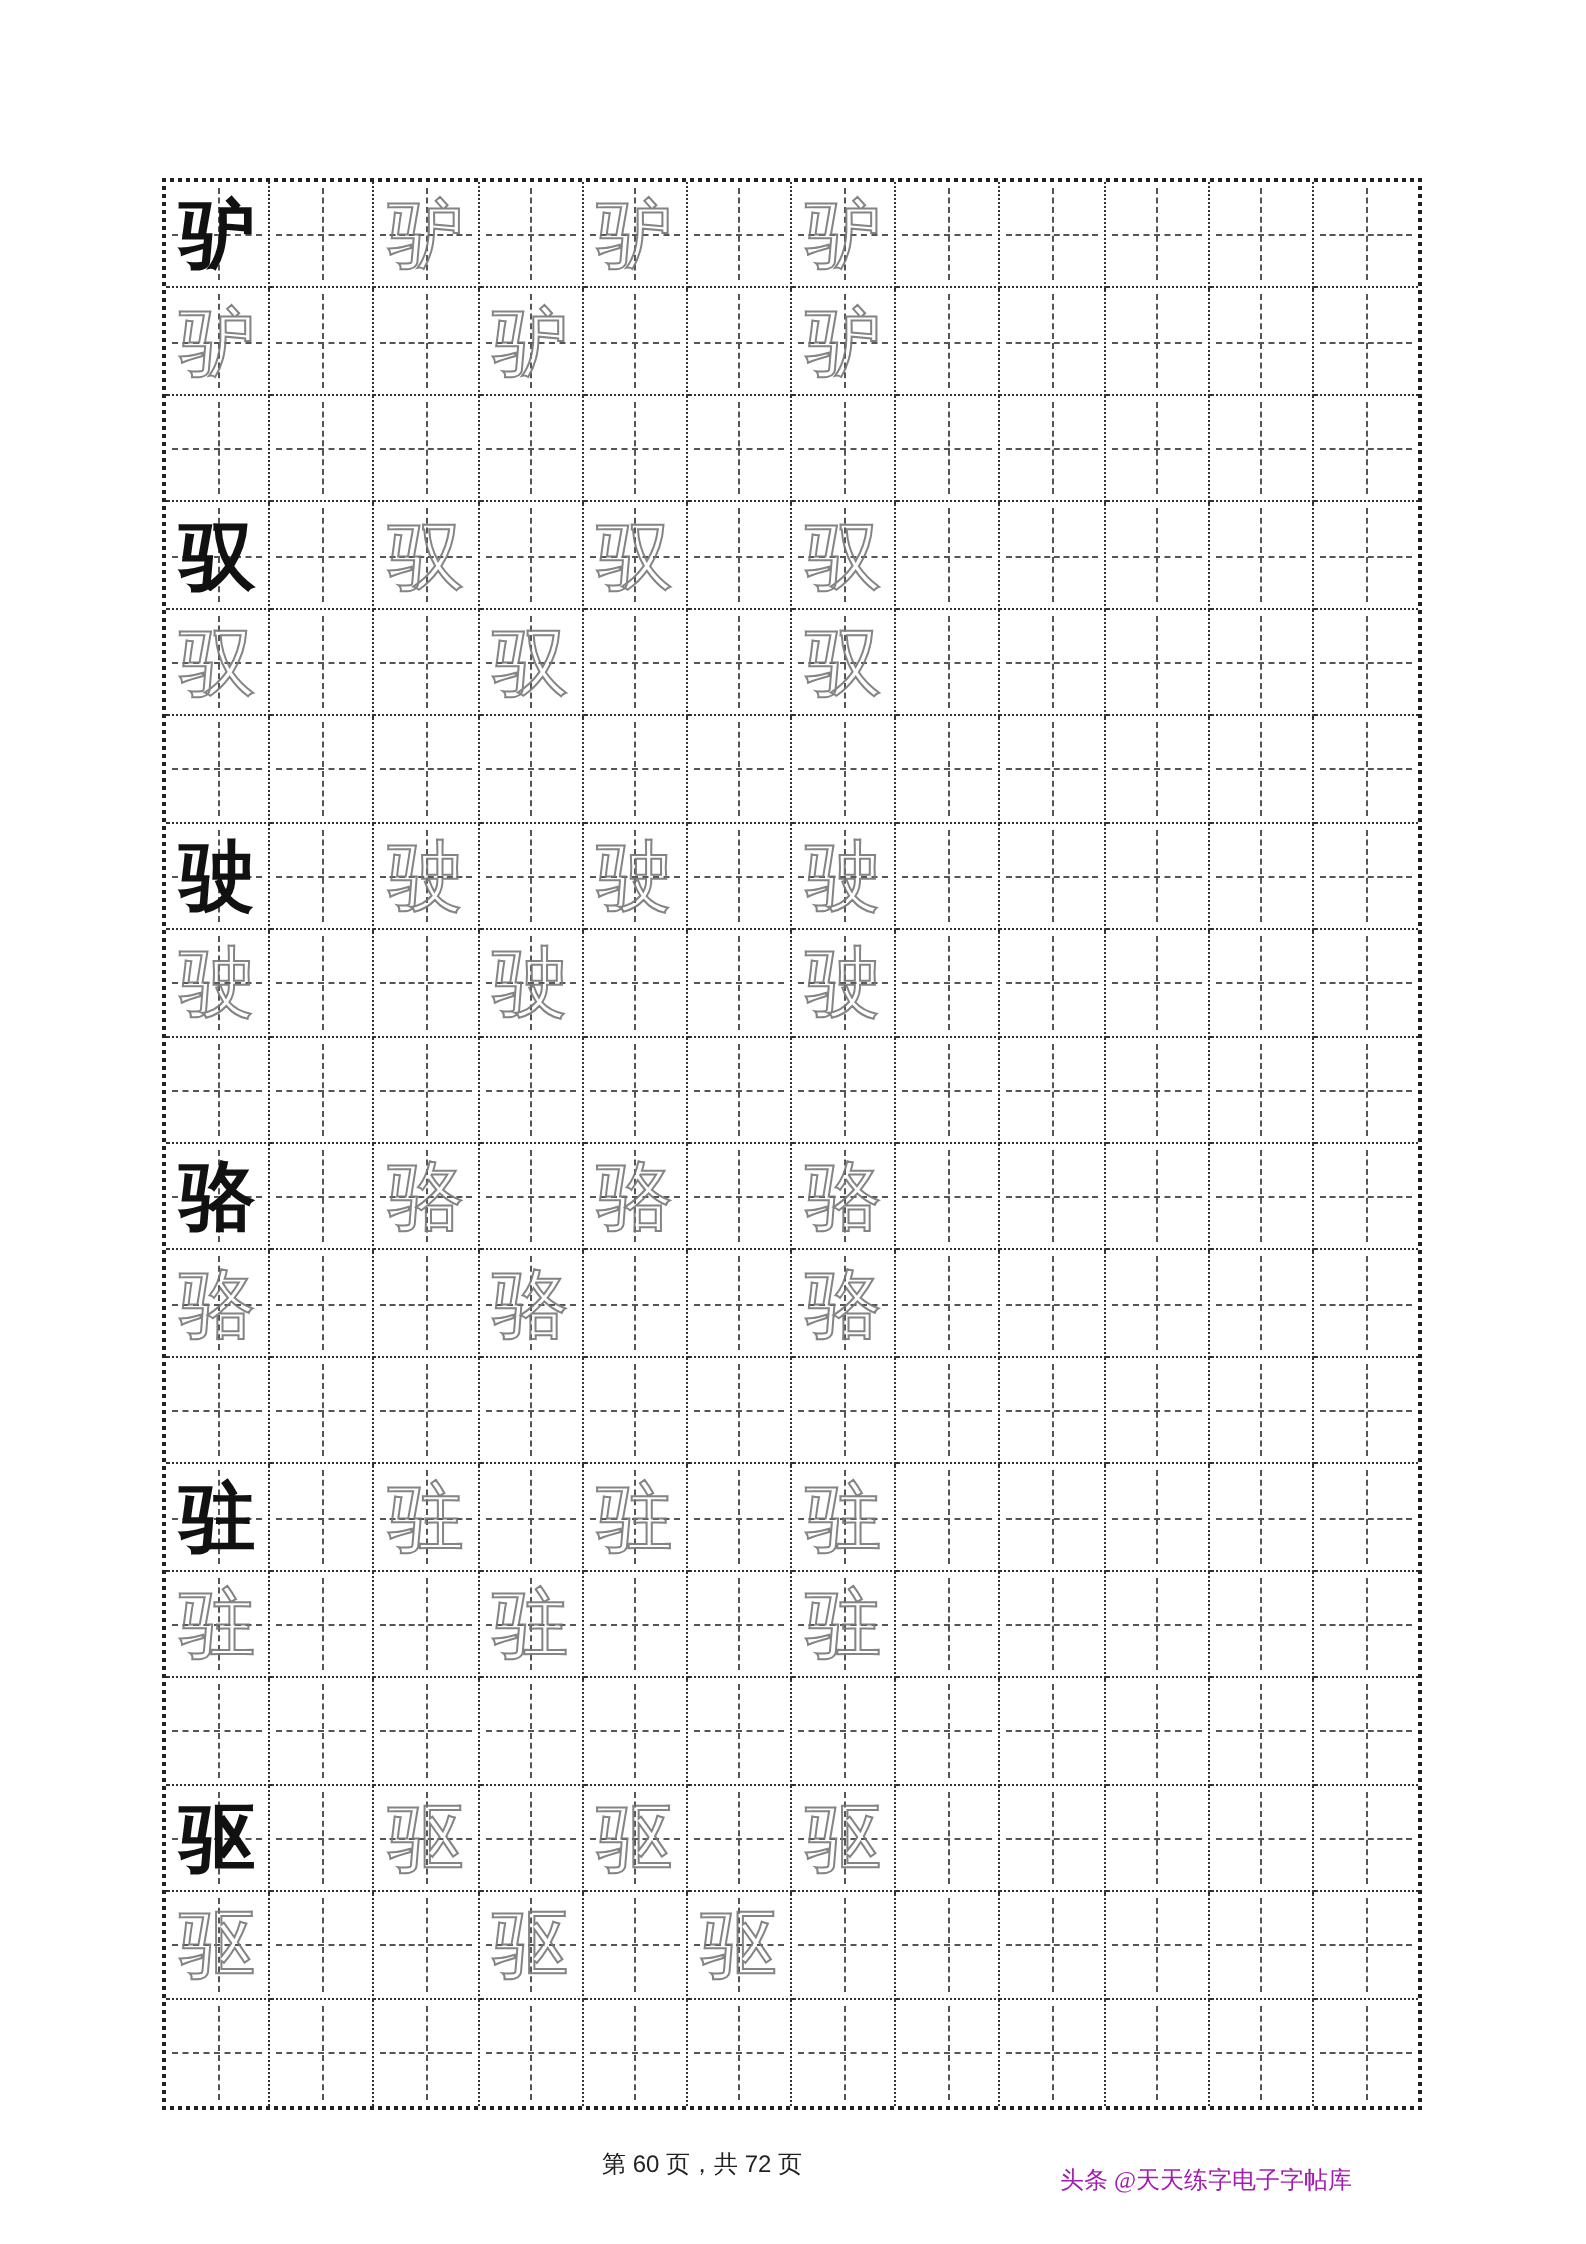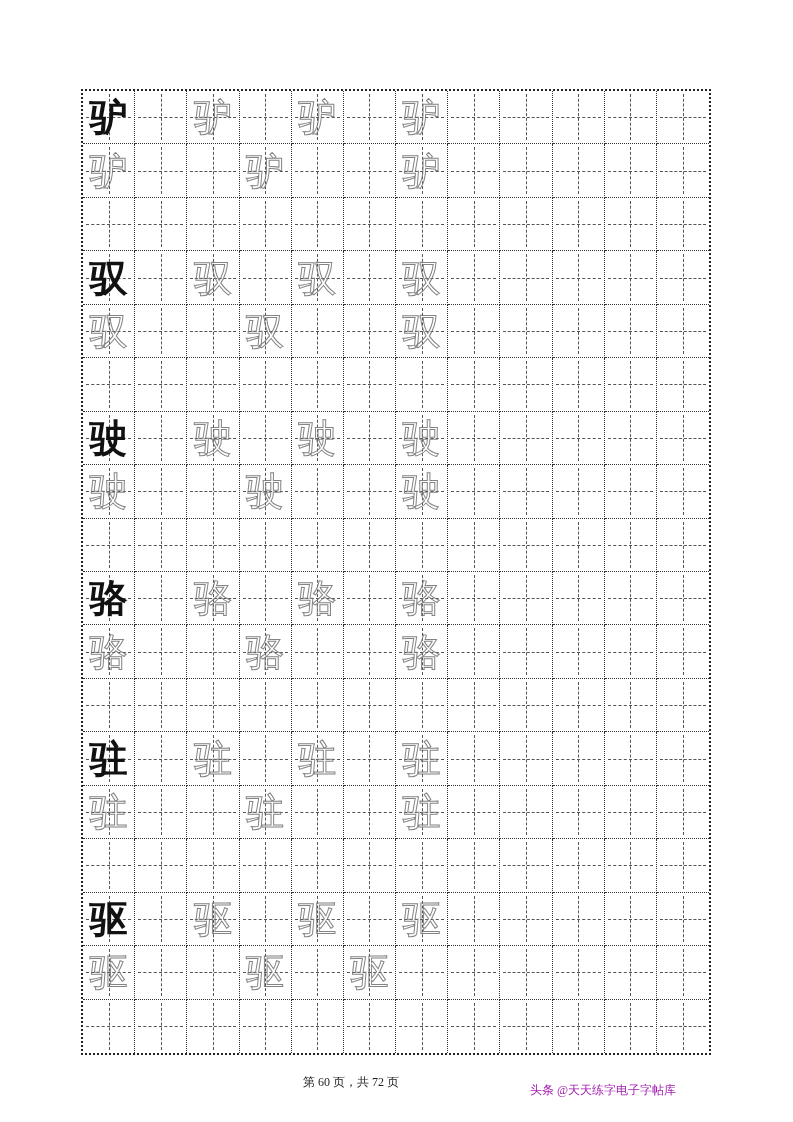--- a/index.html
+++ b/index.html
@@ -72,21 +72,21 @@
       opacity: 0.9;
     }
     .footer-page {
       position: absolute;
       top: 1074px;
       left: 0;
       width: 702px;
       text-align: center;
       font-size: 12px;
       color: #222;
-      font-family: Liberation Serif, serif;
+      font-family: Liberation Sans, sans-serif;
     }
     .watermark {
       position: absolute;
       left: 530px;
       top: 1082px;
       font-family: Liberation Serif, serif;
       font-size: 12px;
       color: #a21caf;
       white-space: nowrap;
     }

